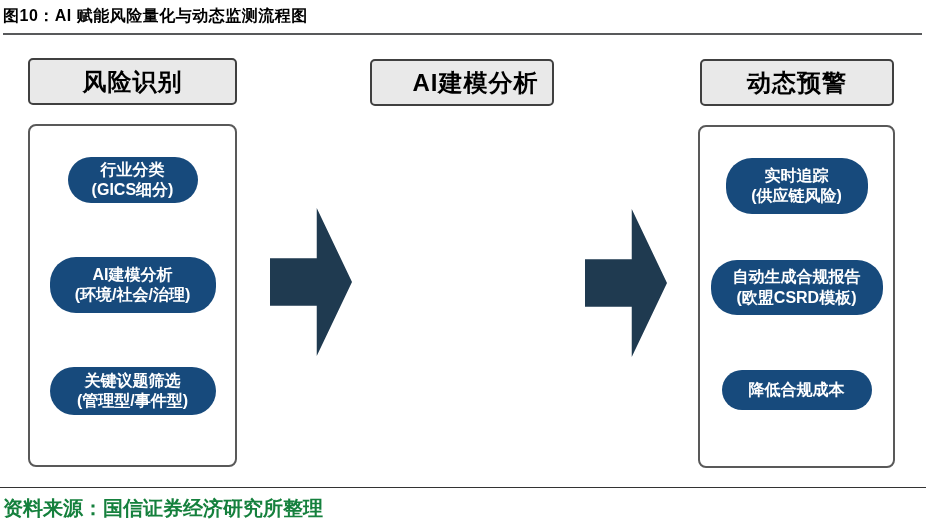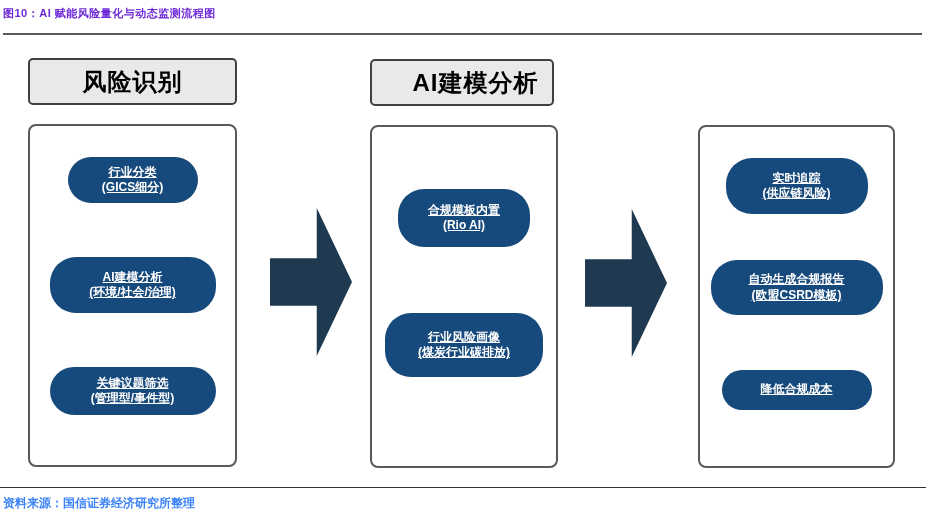--- a/index.html
+++ b/index.html
@@ -4,21 +4,21 @@
 <style>
   html,body{margin:0;padding:0;background:#ffffff;}
   .page{
     position:relative;width:926px;height:523px;background:#fff;overflow:hidden;
     font-family:"Liberation Sans","DejaVu Sans",sans-serif;
   }
   *{box-sizing:border-box;}
 
   .fig-title{
     position:absolute;left:3px;top:6px;
-    font-size:11px;font-weight:700;color:#6d28d9;letter-spacing:0.5px;white-space:nowrap;
+    font-size:16px;font-weight:700;color:#000000;letter-spacing:0.5px;white-space:nowrap;
   }
   .title-rule{
     position:absolute;left:3px;right:4px;top:33px;height:2px;background:var(--rule,#58595b);
   }
 
   .col-header{
     position:absolute;height:47px;
     background:var(--header_bg,#e9e9e9);
     border:2px solid var(--border,#404040);
     border-radius:5px;
@@ -35,23 +35,23 @@
     border-radius:8px;
   }
   .b1{left:28px;top:124px;width:209px;height:343px;}
   .b2{left:370px;top:125px;width:188px;height:343px;}
   .b3{left:698px;top:125px;width:197px;height:343px;}
 
   .pill{
     position:absolute;left:50%;transform:translateX(-50%);
     background:var(--pill,#174a7c);
     border-radius:26px;
-    color:#fff;font-weight:700;font-size:12px;line-height:1.28;
+    color:#fff;font-weight:700;font-size:16px;line-height:1.28;
     display:flex;flex-direction:column;align-items:center;justify-content:center;
-    text-align:center;padding:2px 6px;text-decoration:underline;
+    text-align:center;padding:2px 6px;
   }
   .pill span{white-space:nowrap;}
   .pill span:empty{display:none;}
 
   
   .p11{top:31px;width:130px;height:46px;}
   .p12{top:131px;width:166px;height:56px;}
   .p13{top:241px;width:166px;height:48px;}
   
   .p21{top:62px;width:132px;height:58px;}
@@ -67,61 +67,52 @@
     clip-path:polygon(0% 34%,57% 34%,57% 0%,100% 50%,57% 100%,57% 66%,0% 66%);
   }
   .a1{left:270px;top:208px;}
   .a2{left:585px;top:209px;}
 
   .bottom-rule{
     position:absolute;left:0;right:0;top:487px;height:1px;background:#333;
   }
   .source{
     position:absolute;left:3px;top:495px;
-    font-size:12px;font-weight:700;color:#3b82f6;white-space:nowrap;
+    font-size:20px;font-weight:700;color:#15803d;white-space:nowrap;
   }
 </style>
 </head>
 <body>
 
 <div class="page">
 
   <div class="fig-title">图10：AI 赋能风险量化与动态监测流程图</div>
   <div class="title-rule"></div>
 
   <div class="col-header h1">风险识别</div>
   <div class="col-header h2">AI建模分析</div>
+  <div class="col-header h3">动态预警</div>
 
   <div class="col-box b1">
     <div class="pill p11">
       <span>行业分类</span>
       <span>(GICS细分)</span>
     </div>
     <div class="pill p12">
       <span>AI建模分析</span>
       <span>(环境/社会/治理)</span>
     </div>
     <div class="pill p13">
       <span>关键议题筛选</span>
       <span>(管理型/事件型)</span>
     </div>
   </div>
 
   <div class="arrow a1"></div>
 
-  <div class="col-box b2">
-    <div class="pill p21">
-      <span>合规模板内置</span>
-      <span>(Rio AI)</span>
-    </div>
-    <div class="pill p22">
-      <span>行业风险画像</span>
-      <span>(煤炭行业碳排放)</span>
-    </div>
-  </div>
 
   <div class="arrow a2"></div>
 
   <div class="col-box b3">
     <div class="pill p31">
       <span>实时追踪</span>
       <span>(供应链风险)</span>
     </div>
     <div class="pill p32">
       <span>自动生成合规报告</span>

